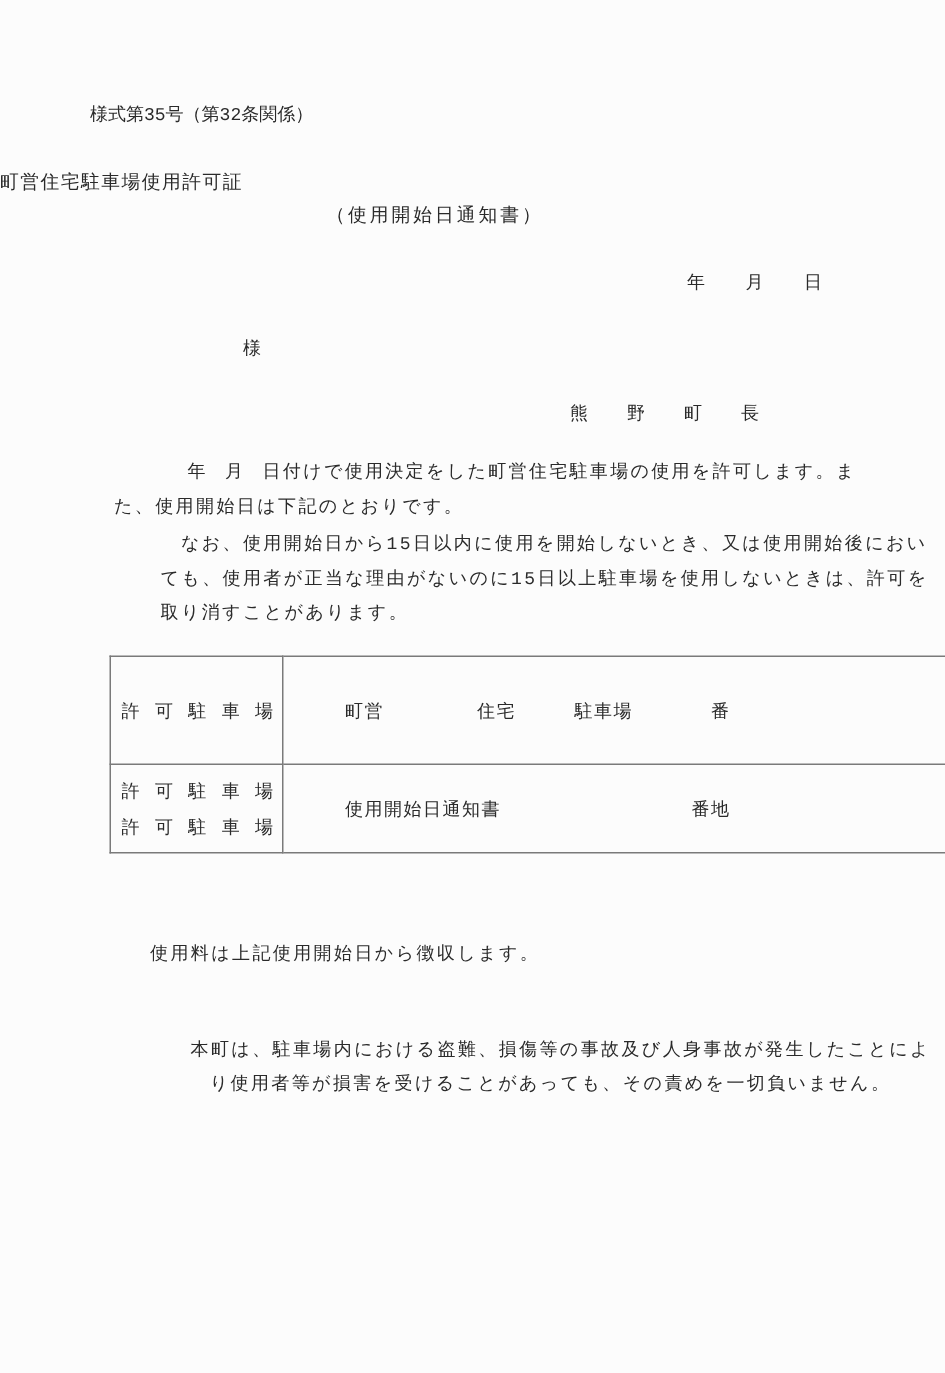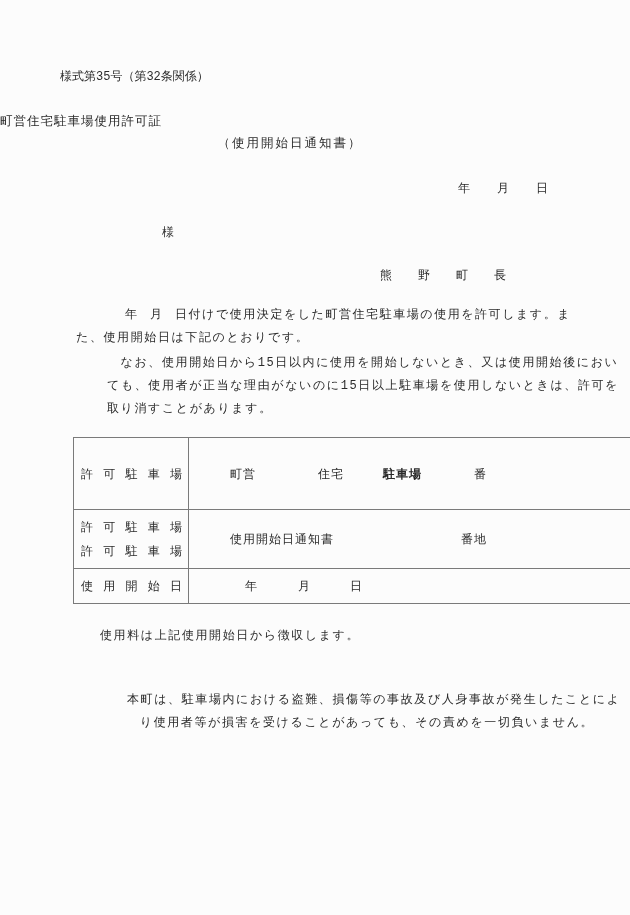--- a/index.html
+++ b/index.html
@@ -92,47 +92,37 @@
 <div class="abs para p2">　なお、使用開始日から15日以内に使用を開始しないとき、又は使用開始後においても、使用者が正当な理由がないのに15日以上駐車場を使用しないときは、許可を取り消すことがあります。</div>
 
 <table class="permit">
   <tbody>
       <tr class="r1">
     <td class="label">許可駐車場</td>
     <td class="value">
       <div class="cell-line spaced">
         <span style="left:1px;">町営</span>
         <span style="left:77px;margin-left:12px;">住宅</span>
-        <span style="left:154px;font-weight:bold;">駐車場</span>
+        <span style="left:154px;">駐車場</span>
         <span style="left:245px;">番</span>
       </div>
     </td>
   </tr>
   <tr class="r2">
     <td class="label">
       <div>許可駐車場</div>
       <div>許可駐車場</div>
     </td>
     <td class="value">
       <div class="cell-line spaced">
         <span style="left:1px;">使用開始日通知書</span>
         <span style="left:232px;">番地</span>
       </div>
     </td>
   </tr>
-  <tr class="r3">
-    <td class="label">使用開始日</td>
-    <td class="value">
-      <div class="cell-line">
-        <span style="left:38px;">年</span>
-        <span style="left:91px;">月</span>
-        <span style="left:143px;">日</span>
-      </div>
-    </td>
-  </tr>
 </tbody>
   </table>
 
 <div class="abs" style="left:100px; top:627px; letter-spacing:1.6px;">使用料は上記使用開始日から徴収します。</div>
 
 <div class="abs para p4" style="text-indent:0; padding-left:0;">
   <span>　本町は、駐車場内における盗難、損傷等の事故及び人身事故が発生したことにより使用者等が損害を受けることがあっても、その責めを一切負いません。</span>
 </div>
 
 </body></html>

